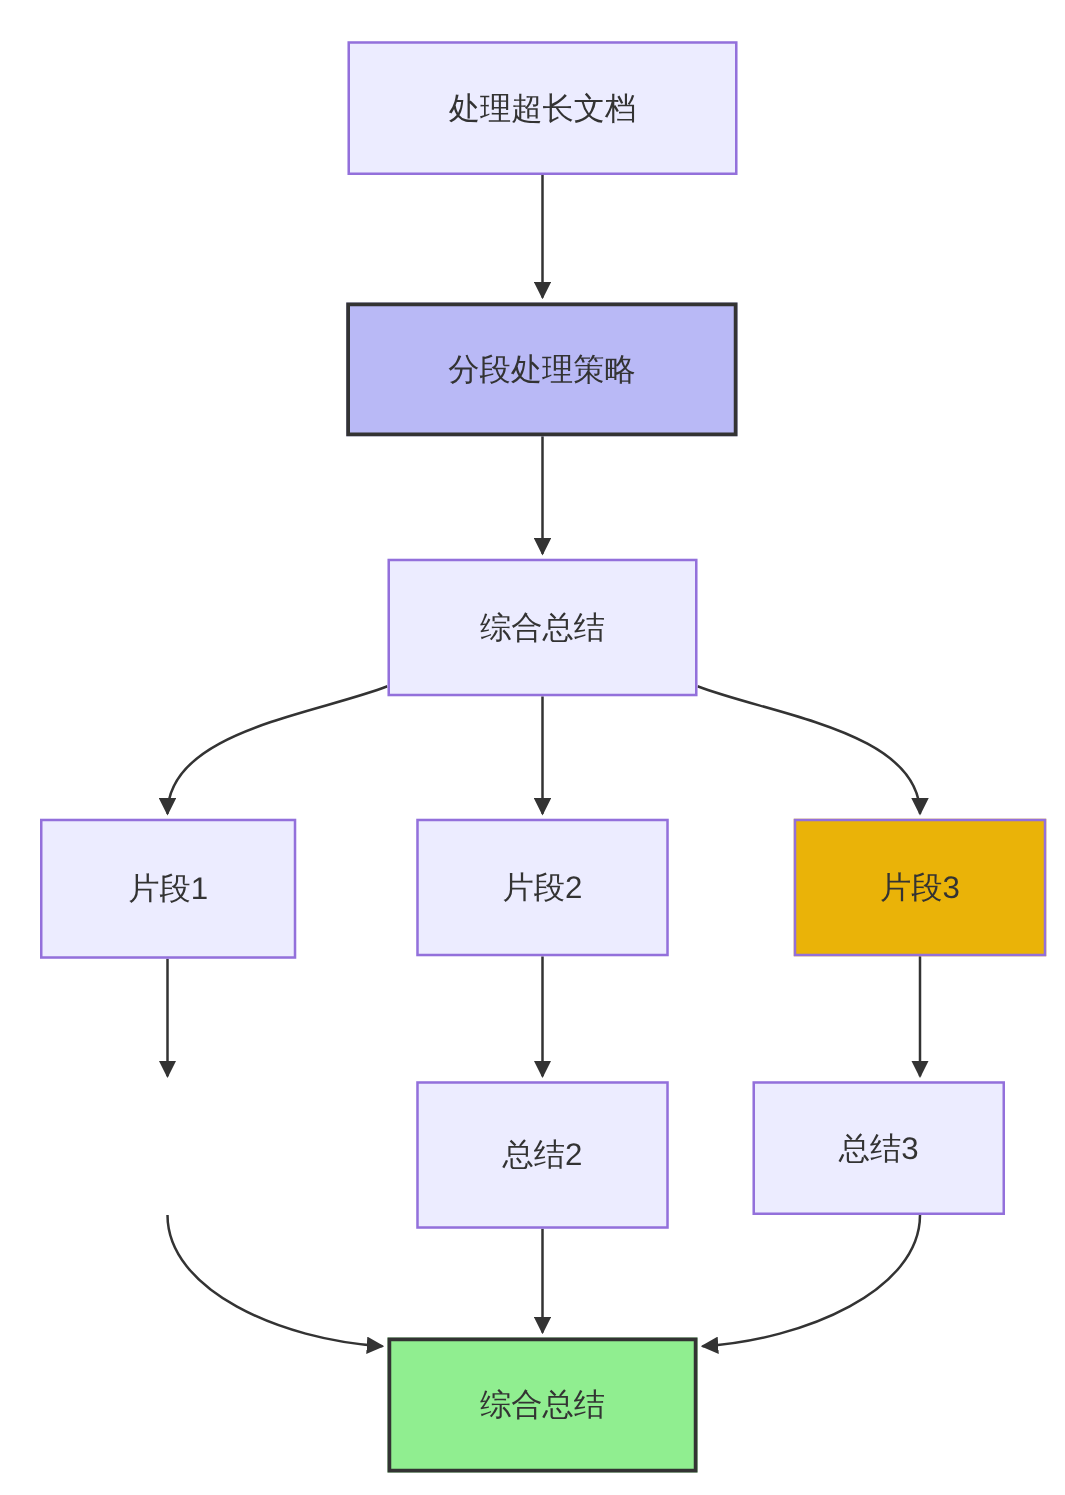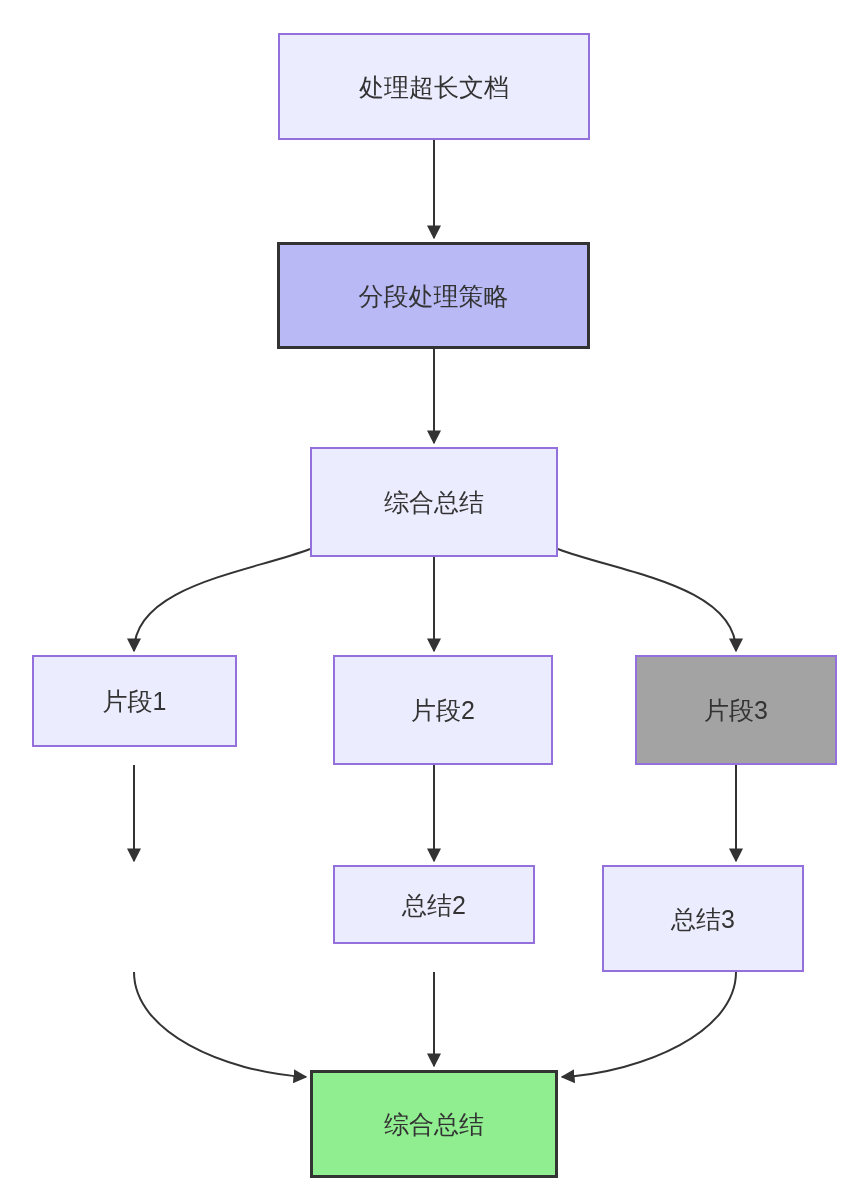--- a/index.html
+++ b/index.html
@@ -72,34 +72,34 @@
   </div>
 
   <div class="node" style="left: 277px; top: 242px; width: 313px; height: 107px; background: rgb(185, 185, 246); border-color: rgb(51, 51, 51); border-width: 3px;">
     <span>分段处理策略</span>
   </div>
 
   <div class="node" style="left: 310px; top: 447px; width: 248px; height: 110px; background: rgb(236, 236, 255); border-color: rgb(147, 112, 219); border-width: 2px;">
     <span>综合总结</span>
   </div>
 
-  <div class="node" style="left: 32px; top: 655px; width: 205px; height: 92px; background: rgb(236, 236, 255); border-color: rgb(147, 112, 219); border-width: 2px;">
+  <div class="node" style="left: 32px; top: 655px; width: 205px; height: 112px; background: rgb(236, 236, 255); border-color: rgb(147, 112, 219); border-width: 2px;">
     <span>片段1</span>
   </div>
 
-  <div class="node" style="left: 333px; top: 655px; width: 220px; height: 110px; background: rgb(236, 236, 255); border-color: rgb(147, 112, 219); border-width: 2px;">
+  <div class="node" style="left: 333px; top: 655px; width: 202px; height: 110px; background: rgb(236, 236, 255); border-color: rgb(147, 112, 219); border-width: 2px;">
     <span>片段2</span>
   </div>
 
-  <div class="node" style="left: 635px; top: 655px; width: 202px; height: 110px; background: #a3a3a3; border-color: rgb(147, 112, 219); border-width: 2px;">
+  <div class="node" style="left: 635px; top: 655px; width: 202px; height: 110px; background: #eab308; border-color: rgb(147, 112, 219); border-width: 2px;">
     <span>片段3</span>
   </div>
 
 
-  <div class="node" style="left: 333px; top: 865px; width: 202px; height: 79px; background: rgb(236, 236, 255); border-color: rgb(147, 112, 219); border-width: 2px;">
+  <div class="node" style="left: 333px; top: 865px; width: 202px; height: 118px; background: rgb(236, 236, 255); border-color: rgb(147, 112, 219); border-width: 2px;">
     <span>总结2</span>
   </div>
 
   <div class="node" style="left: 602px; top: 865px; width: 202px; height: 107px; background: rgb(236, 236, 255); border-color: rgb(147, 112, 219); border-width: 2px;">
     <span>总结3</span>
   </div>
 
   <div class="node" style="left: 310px; top: 1070px; width: 248px; height: 108px; background: rgb(144, 238, 144); border-color: rgb(51, 51, 51); border-width: 3px;">
     <span>综合总结</span>
   </div>

